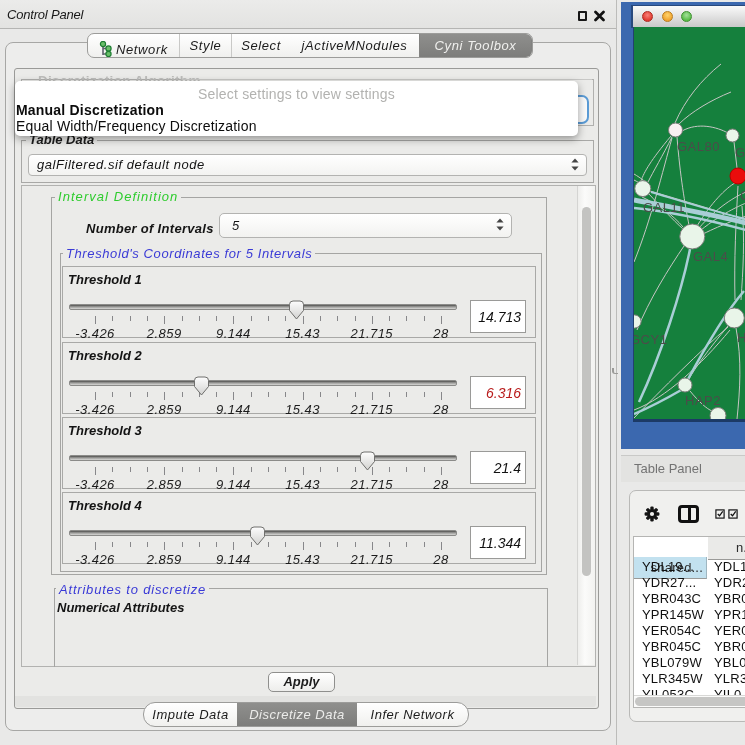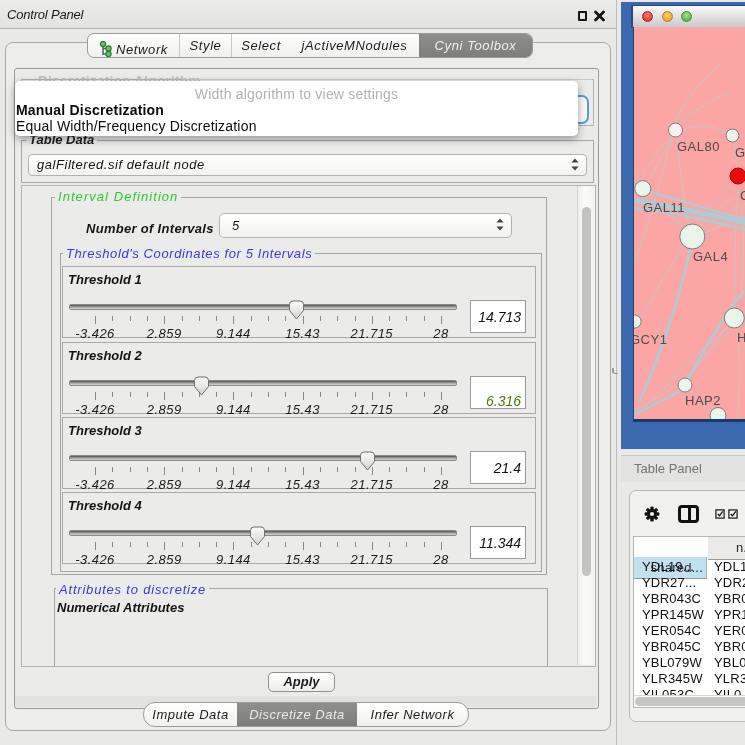--- a/index.html
+++ b/index.html
@@ -148,21 +148,21 @@
       <svg class="ab" style="left:192.5px;top:376px;" width="17" height="20" viewBox="0 0 17 20">
         <path d="M1.5 4.5 Q1.5 1 5 1 L12 1 Q15.5 1 15.5 4.5 L15.5 10.5 L8.5 19 L1.5 10.5 Z" fill="url(#g342)" stroke="#6f6f6d" stroke-width="1"></path>
         <defs>
           <linearGradient id="g342" x1="0" y1="0" x2="0" y2="1">
             <stop offset="0" stop-color="#fdfdfd"></stop>
             <stop offset="1" stop-color="#d2d2d0"></stop>
           </linearGradient>
         </defs>
       </svg>
       <div class="ab" style="left:470px;top:376px;width:56px;height:33px;background:#fff;border:1px solid #9a9a98;box-sizing:border-box;"></div>
-      <div class="ab" style="left:470px;top:385px;width:51px;text-align:right;font-size:14px;color:#4d7c0f;margin-top:8px;">6.316</div>
+      <div class="ab" style="left:470px;top:385px;width:51px;text-align:right;font-size:14px;color:#b91c1c;">6.316</div>
       <div class="ab" style="left:62px;top:417px;width:472px;height:70px;border:1px solid #a9a9a7;"></div>
       <div class="ab" style="left:68px;top:423px;font-size:13px;font-weight:bold;color:#131313;">Threshold 3</div>
       <div class="ab" style="left:69px;top:455px;width:386px;height:4px;background:linear-gradient(#4f4f4d,#9a9a98 45%,#d8d8d6);border:1px solid #8b8b89;border-radius:2px;"></div>
       <div class="ab" style="left:95.0px;top:467px;width:1px;height:8px;background:#87878a;"></div>
       <div class="ab" style="left:112.3px;top:467px;width:1px;height:5px;background:#87878a;"></div>
       <div class="ab" style="left:129.6px;top:467px;width:1px;height:5px;background:#87878a;"></div>
       <div class="ab" style="left:146.9px;top:467px;width:1px;height:5px;background:#87878a;"></div>
       <div class="ab" style="left:164.2px;top:467px;width:1px;height:8px;background:#87878a;"></div>
       <div class="ab" style="left:181.5px;top:467px;width:1px;height:5px;background:#87878a;"></div>
       <div class="ab" style="left:198.8px;top:467px;width:1px;height:5px;background:#87878a;"></div>
@@ -251,34 +251,34 @@
   <div class="ab" style="left:143px;top:702px;width:324px;height:23px;background:linear-gradient(#ffffff,#f0f0ee);border:1px solid #9c9c9a;border-radius:12px;overflow:hidden;display:flex;font-size:13px;letter-spacing:0.5px;color:#1c1c1c;">
     <div style="width:93px;display:flex;align-items:center;justify-content:center;">Impute Data</div>
     <div style="width:120px;display:flex;align-items:center;justify-content:center;background:linear-gradient(#8f8f8d,#7d7d7b);color:#ececea;">Discretize Data</div>
     <div style="flex:1;display:flex;align-items:center;justify-content:center;">Infer Network</div>
   </div>
 </div>
 
 <div class="ab" style="left:38px;top:73px;font-size:13.5px;font-weight:bold;letter-spacing:0.3px;color:#bdbdbb;z-index:5;">Discretization Algorithm</div>
 <div class="ab" style="left:182px;top:79px;width:410px;height:1px;background:#c8c8c6;z-index:5;"></div>
 <div class="ab" style="left:15px;top:81px;width:563px;height:55px;background:#ffffff;border-radius:5px;box-shadow:0 3px 9px rgba(0,0,0,0.38);z-index:6;"></div>
-<div class="ab" style="left:15px;top:86px;width:563px;text-align:center;font-size:14px;letter-spacing:0.2px;color:#b2b2b0;z-index:7;">Width algorithm to view settings</div>
+<div class="ab" style="left:15px;top:86px;width:563px;text-align:center;font-size:14px;letter-spacing:0.2px;color:#b2b2b0;z-index:7;">Select settings to view settings</div>
 <div class="ab" style="left:16px;top:102px;font-size:14px;font-weight:bold;letter-spacing:0.2px;color:#0c0c0c;z-index:7;">Manual Discretization</div>
 <div class="ab" style="left:16px;top:118px;font-size:14px;letter-spacing:0.2px;color:#0c0c0c;z-index:7;">Equal Width/Frequency Discretization</div>
 
 <div class="ab" style="left:612px;top:368px;width:4px;height:5px;border-left:2px solid #9a9a98;border-bottom:1px solid #9a9a98;border-radius:0 0 0 3px;"></div>
 
 <div class="ab" style="left:621px;top:2px;width:124px;height:447px;background:#3b68af;"></div>
 <div class="ab" style="left:631px;top:5px;width:114px;height:23px;background:#28497d;"></div>
 <div class="ab" style="left:633px;top:6px;width:112px;height:21px;background:linear-gradient(#fafafa,#c9c9c9);border-bottom:1px solid #8e8e8c;"></div>
 <div class="ab" style="left:642px;top:11px;width:11px;height:11px;border-radius:50%;background:radial-gradient(circle at 50% 35%,#f98078,#e03a30 70%);border:1px solid #ad2a22;box-sizing:border-box;"></div>
 <div class="ab" style="left:662px;top:11px;width:11px;height:11px;border-radius:50%;background:radial-gradient(circle at 50% 35%,#ffd36b,#f0a32f 70%);border:1px solid #b97d1e;box-sizing:border-box;"></div>
 <div class="ab" style="left:681px;top:11px;width:11px;height:11px;border-radius:50%;background:radial-gradient(circle at 50% 35%,#a4e09a,#58bc47 70%);border:1px solid #3f8f31;box-sizing:border-box;"></div>
 
-<div class="ab" style="left:633px;top:27px;width:112px;height:392px;background:#fca5a5;overflow:hidden;border-left:1px solid #23416f;">
+<div class="ab" style="left:633px;top:27px;width:112px;height:392px;background:#15803d;overflow:hidden;border-left:1px solid #23416f;">
   <svg width="112" height="392" viewBox="633 27 112 392" style="position:absolute;left:0;top:0;">
     <g fill="none" stroke="#c6c6c4" stroke-width="1">
       <path d="M674,123 C684,100 700,80 720,64"></path>
       <path d="M681,131 C697,122 716,127 727,133"></path>
       <path d="M676,137 C679,175 684,205 688,225"></path>
       <path d="M671,137 C662,155 652,172 647,182"></path>
       <path d="M670,136 C650,160 643,172 640,181"></path>
       <path d="M733,142 L736,168"></path>
       <path d="M696,226 C710,203 725,188 734,183"></path>
       <path d="M698,228 C715,208 735,196 745,192"></path>

